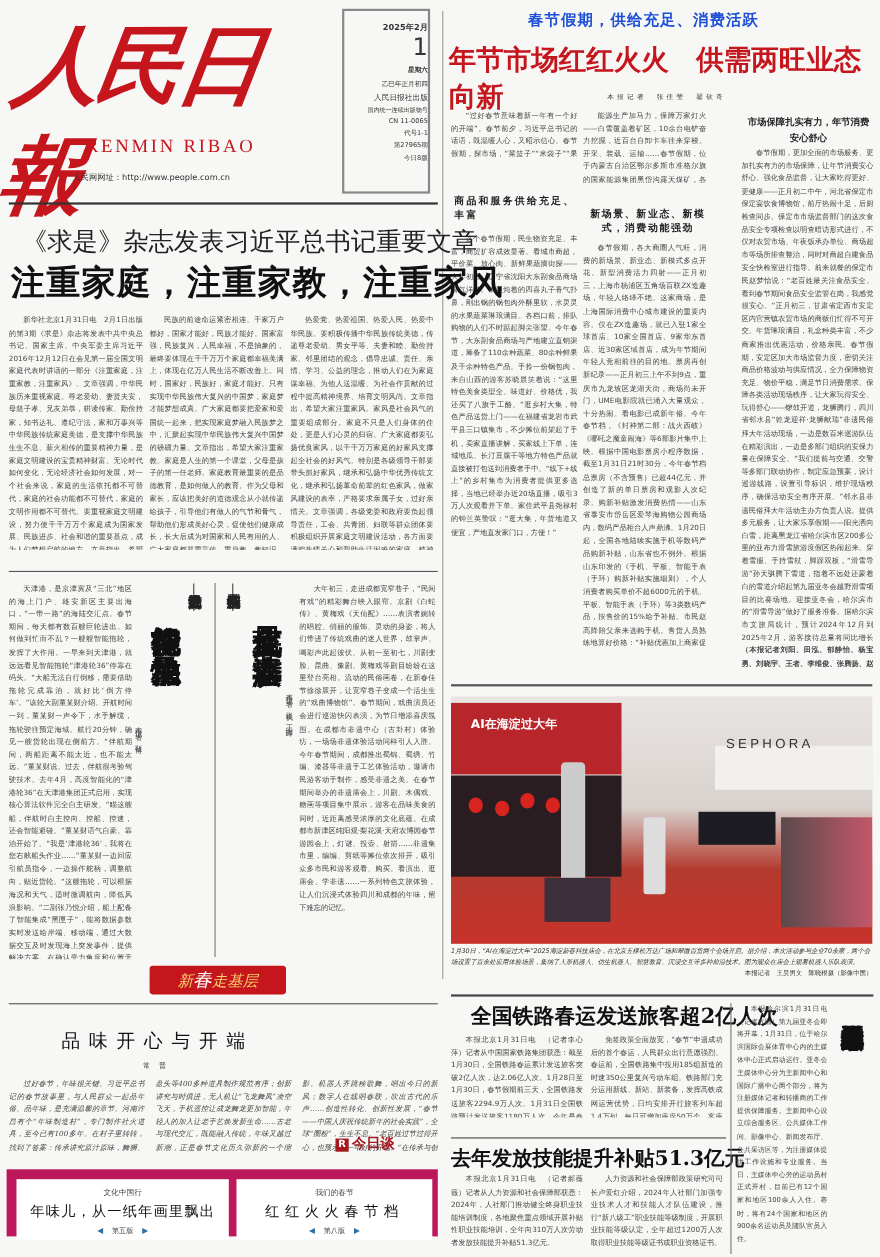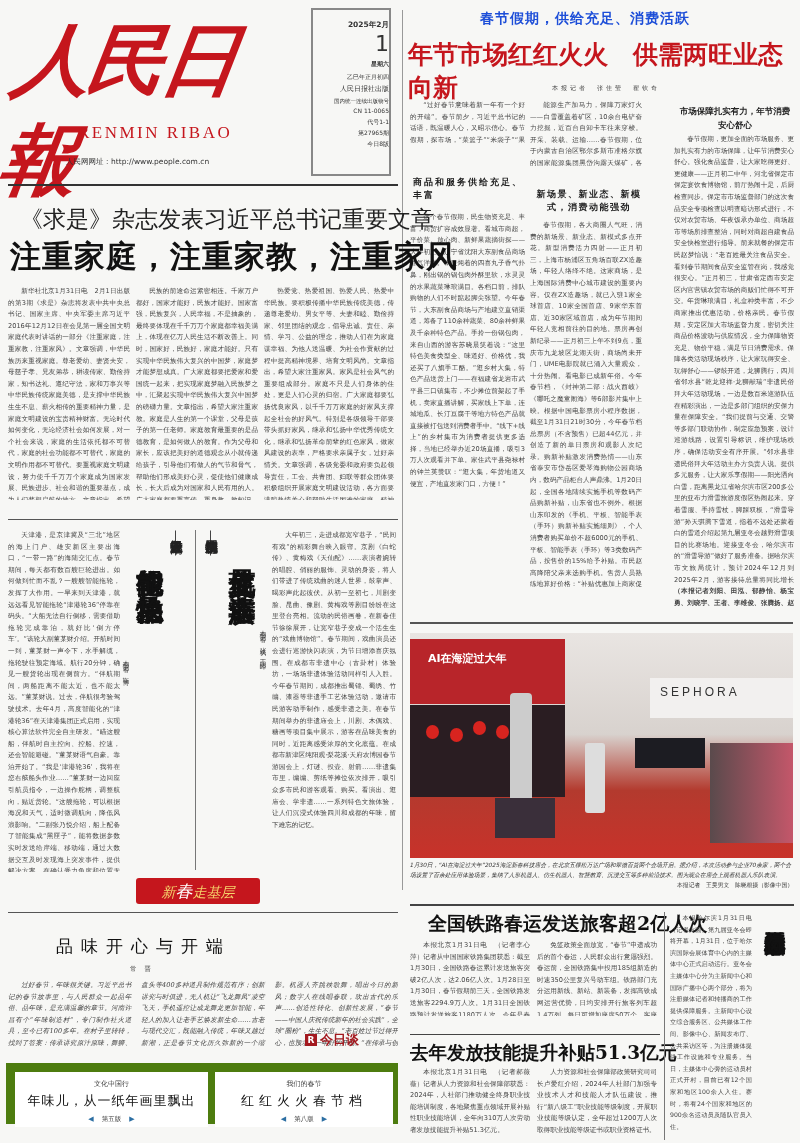--- a/index.html
+++ b/index.html
@@ -26,21 +26,21 @@
 .lead-head{position:absolute;left:10px;top:236px;font-size:31px;font-weight:bold;font-family:"DejaVu Sans",sans-serif;color:#111;letter-spacing:1px}
 .vhead{writing-mode:vertical-rl;font-family:"DejaVu Sans",sans-serif;font-weight:bold;color:#111}
 .vsub{writing-mode:vertical-rl;font-family:"DejaVu Serif",serif;color:#222}
 .vbyline{writing-mode:vertical-rl;font-size:6.5px;color:#444;letter-spacing:2px}
 .photo{position:absolute;left:410px;top:633px;width:383px;height:225px;overflow:hidden;background:linear-gradient(180deg,#e9e5e2 0%,#d8d2ce 45%,#b33a2e 70%,#c8322a 100%)}
 .caption{position:absolute;left:410px;top:860px;width:383px;font-size:5.8px;line-height:10px;color:#333;font-family:"DejaVu Sans",sans-serif;font-style:italic}
 .banner{position:absolute;left:136px;top:878px;width:124px;height:26px;background:#c5161d;border-radius:3px;color:#f5d36b;font-size:14px;text-align:center;line-height:26px;font-family:"DejaVu Serif",serif;font-style:italic}
 .banner .spring{font-size:17px;color:#fff}
 .today{position:absolute;left:305px;top:1031px;font-size:13px;font-weight:bold;color:#a3191f;font-family:"DejaVu Sans",sans-serif}
 .today .r{display:inline-block;background:#a3191f;color:#fff;font-size:9px;width:12px;height:12px;line-height:12px;text-align:center;margin-right:3px;vertical-align:1px}
-.footer{position:absolute;left:6px;top:1063px;width:788px;height:61px;background:#4d7c0f;padding:8px 9px}
+.footer{position:absolute;left:6px;top:1063px;width:788px;height:61px;background:#be185d;padding:8px 9px}
 .fbox{position:absolute;top:9px;width:193px;height:55px;background:#fff;text-align:center}
 .fbox .sec{font-size:7px;color:#444;margin-top:7px;font-family:"DejaVu Serif",serif}
 .fbox .tt{font-size:13px;color:#111;margin-top:3px;letter-spacing:1px;font-family:"DejaVu Sans",sans-serif}
 .fbox .pg{font-size:6.5px;color:#444;margin-top:5px}
 .fbox .pg .arr{color:#2d6fa3;font-size:7px;margin:0 8px}
 .rail-head{writing-mode:vertical-rl;font-size:21px;font-weight:bold;font-family:"DejaVu Serif",serif;color:#111;letter-spacing:0px}
 </style>
 </head>
 <body>
 
@@ -94,21 +94,21 @@
 
 <div class="photo">
   <div class="abs" style="left:0;top:6px;width:155px;height:65px;background:#b8252a"></div>
   <div class="abs" style="left:18px;top:18px;color:#fff;font-size:11px;font-weight:bold;font-family:'DejaVu Sans',sans-serif">AI在海淀过大年</div>
   <div class="abs" style="left:0;top:72px;width:155px;height:92px;background:#2a1d22"></div>
   <div class="abs" style="left:16px;top:92px;width:13px;height:14px;border-radius:50%;background:#d8241f"></div>
   <div class="abs" style="left:40px;top:95px;width:13px;height:14px;border-radius:50%;background:#d8241f"></div>
   <div class="abs" style="left:63px;top:88px;width:13px;height:14px;border-radius:50%;background:#d8241f"></div>
   <div class="abs" style="left:86px;top:92px;width:13px;height:14px;border-radius:50%;background:#d8241f"></div>
   <div class="abs" style="left:240px;top:45px;width:143px;height:40px;background:#f2f0ef"></div>
-  <div class="abs" style="left:250px;top:52px;font-size:12px;letter-spacing:3px;color:#333;font-family:'Liberation Sans',sans-serif">SEPHORA</div>
+  <div class="abs" style="left:250px;top:36px;font-size:12px;letter-spacing:3px;color:#333;font-family:'Liberation Sans',sans-serif">SEPHORA</div>
   <div class="abs" style="left:100px;top:60px;width:22px;height:120px;background:#ccc;border-radius:4px"></div>
   <div class="abs" style="left:85px;top:165px;width:60px;height:40px;background:#3a2f3a"></div>
   <div class="abs" style="left:175px;top:110px;width:20px;height:70px;background:#ddd;border-radius:3px"></div>
   <div class="abs" style="left:225px;top:105px;width:70px;height:30px;background:#1c1c22"></div>
   <div class="abs" style="left:300px;top:110px;width:83px;height:100px;background:linear-gradient(90deg,#5a4a4c,#c4576a)"></div>
 </div>
 <div class="caption">
   <span>1月30日，“AI在海淀过大年”2025海淀新春科技庙会，在北京五棵松万达广场和翠微百货两个会场开启。据介绍，本次活动参与企业70余家，两个会场设置了百余处应用体验场景，集纳了人形机器人、仿生机器人、智慧教育、沉浸交互等多种前沿技术。图为观众在庙会上观看机器人乐队表演。</span>
   <div style="text-align:right;font-style:normal">本报记者　王昊男文　陈晓根摄（影像中国）</div>
 </div>

